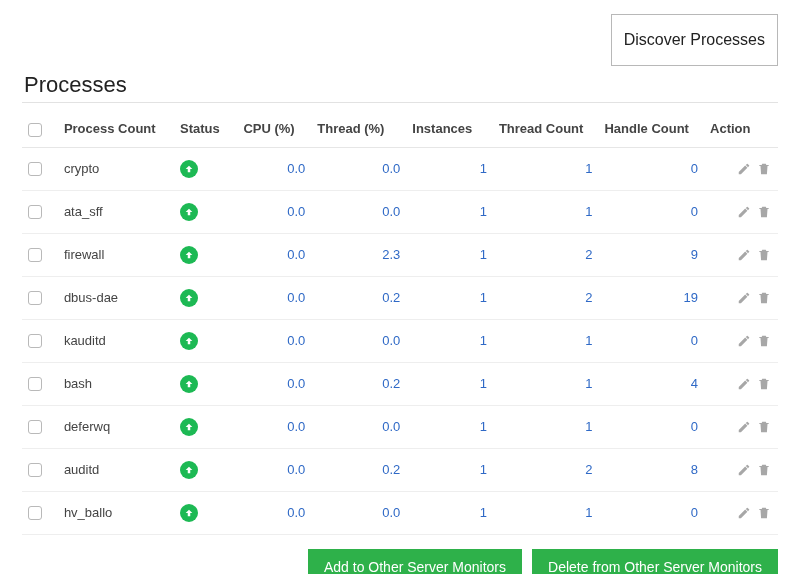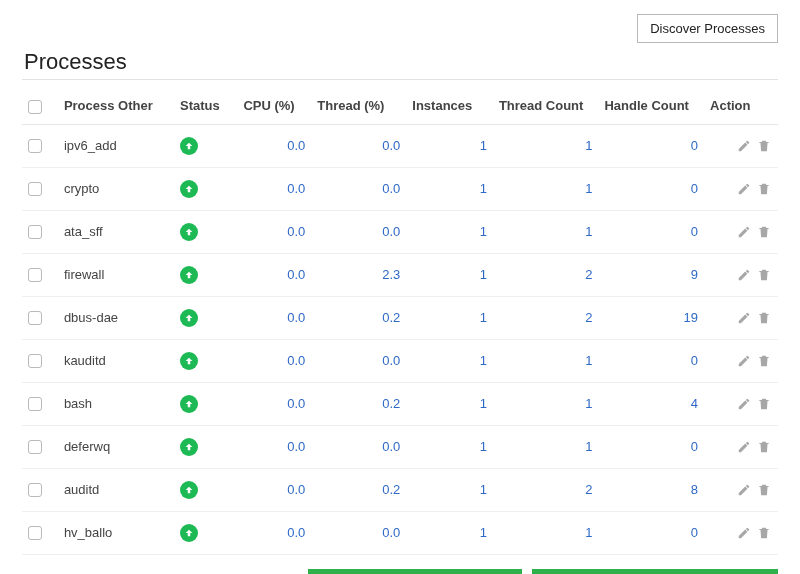--- a/index.html
+++ b/index.html
@@ -14,22 +14,22 @@
     padding: 14px 22px 18px 22px;
   }
   .top-row {
     display: flex;
     justify-content: flex-end;
     margin-bottom: 6px;
   }
   .discover-btn {
     border: 1px solid #b8b8b8;
     background: #fff;
-    padding: 6px 12px;
-    font-size: 13px;
+    padding: 16px 12px;
+    font-size: 16px;
     color: #222;
     cursor: pointer;
   }
   .section-title {
     font-size: 22px;
     color: #222;
     margin: 0 0 4px 2px;
   }
   .hr {
     border: none;
@@ -130,56 +130,33 @@
       <col class="c-inst">
       <col class="c-thr">
       <col class="c-hnd">
       <col class="c-act">
   </colgroup>
   <thead>
     <tr>
       <th class="left">
         <span class="chk"></span>
       </th>
-      <th class="left">Process Other</th>
+      <th class="left">Process Count</th>
       <th class="left">Status</th>
       <th>CPU (%)</th>
       <th>Thread (%)</th>
       <th>Instances</th>
       <th>Thread Count</th>
       <th>Handle Count</th>
       <th>Action</th>
     </tr>
   </thead>
   <tbody id="tbody">
       <tr>
         <td class="left"><span class="chk"></span></td>
-        <td class="name">ipv6_add</td>
-        <td class="left"><span class="status-ico">
-            <svg viewBox="0 0 24 24">
-              <path d="M12 4l8 8h-5v8h-6v-8H4z"></path>
-            </svg>
-          </span></td>
-        <td class="link">0.0</td>
-        <td class="link">0.0</td>
-        <td class="link">1</td>
-        <td class="link">1</td>
-        <td class="link">0</td>
-        <td class="act-cell"><span class="act-ico">
-            <svg viewBox="0 0 24 24">
-              <path d="M3 17.25V21h3.75L17.81 9.94l-3.75-3.75L3 17.25zM20.71 7.04a1 1 0 0 0 0-1.41l-2.34-2.34a1 1 0 0 0-1.41 0l-1.83 1.83 3.75 3.75 1.83-1.83z"></path>
-            </svg>
-          </span><span class="act-ico">
-            <svg viewBox="0 0 24 24">
-              <path d="M6 7h12l-1 14H7L6 7zm3-4h6l1 2h4v2H4V5h4l1-2z"></path>
-            </svg>
-          </span></td>
-      </tr>
-      <tr>
-        <td class="left"><span class="chk"></span></td>
         <td class="name">crypto</td>
         <td class="left"><span class="status-ico">
             <svg viewBox="0 0 24 24">
               <path d="M12 4l8 8h-5v8h-6v-8H4z"></path>
             </svg>
           </span></td>
         <td class="link">0.0</td>
         <td class="link">0.0</td>
         <td class="link">1</td>
         <td class="link">1</td>

